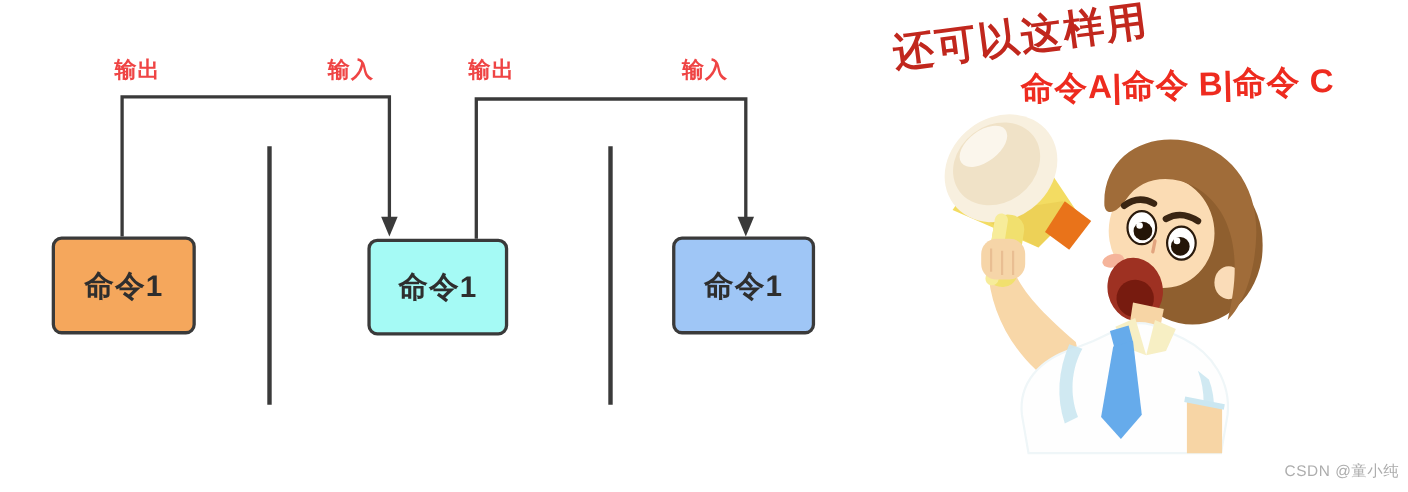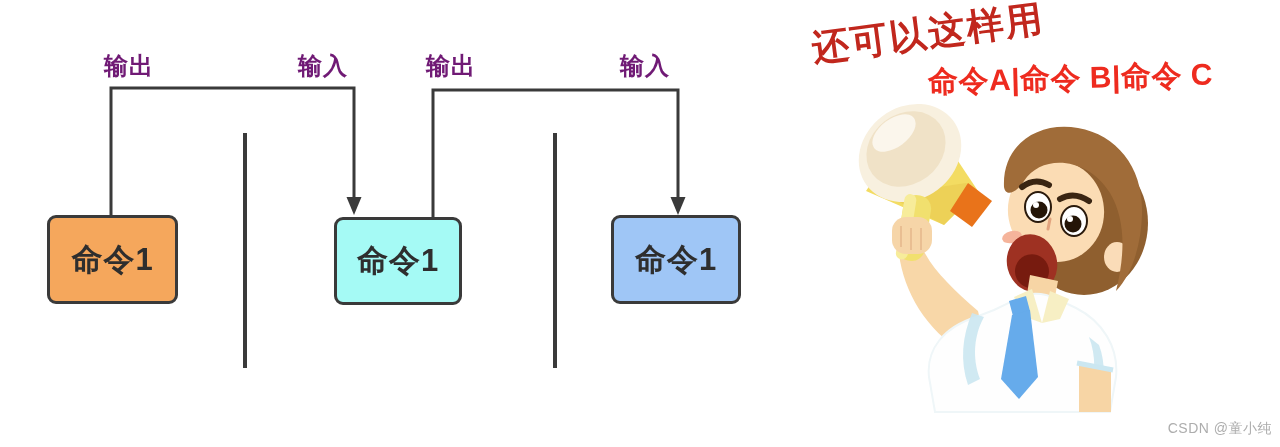--- a/index.html
+++ b/index.html
@@ -2,27 +2,27 @@
 <html><head>
 <meta charset="utf-8">
 <style>
   html,body{margin:0;padding:0;background:#fff;}
   .canvas{
     position:relative;width:1280px;height:447px;background:#ffffff;overflow:hidden;
     font-family:"Liberation Sans","DejaVu Sans",sans-serif;
   }
   .lines-svg{position:absolute;left:0;top:0;}
   .flow-label{
-    position:absolute;font-size:24px;font-weight:700;color:#701a75;
+    position:absolute;font-size:20px;font-weight:700;color:#ef4444;
     letter-spacing:1px;white-space:nowrap;line-height:1;
   }
   .cmd-box{
     position:absolute;display:flex;align-items:center;justify-content:center;
     border:3px solid #3A3A3A;border-radius:9px;box-sizing:border-box;
-    font-size:31px;font-weight:700;color:#2E2E2E;letter-spacing:1px;
+    font-size:27px;font-weight:700;color:#2E2E2E;letter-spacing:1px;
   }
   .box-0{left:47px;top:215px;width:131px;height:89px;}
   .box-1{left:334px;top:217px;width:128px;height:88px;}
   .box-2{left:611px;top:215px;width:130px;height:89px;}
   .annot-title{
     position:absolute;left:812px;top:30px;font-size:37px;font-weight:700;
     white-space:nowrap;line-height:1;transform:rotate(-7.5deg);transform-origin:0 50%;
     letter-spacing:2px;
   }
   .annot-command{

